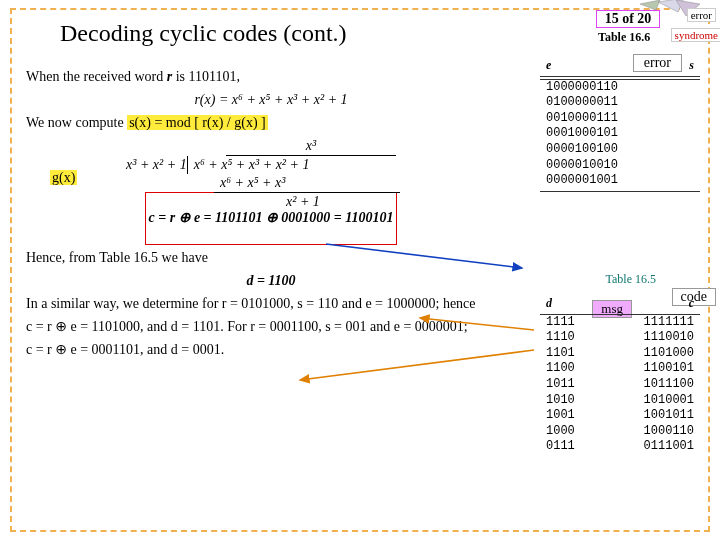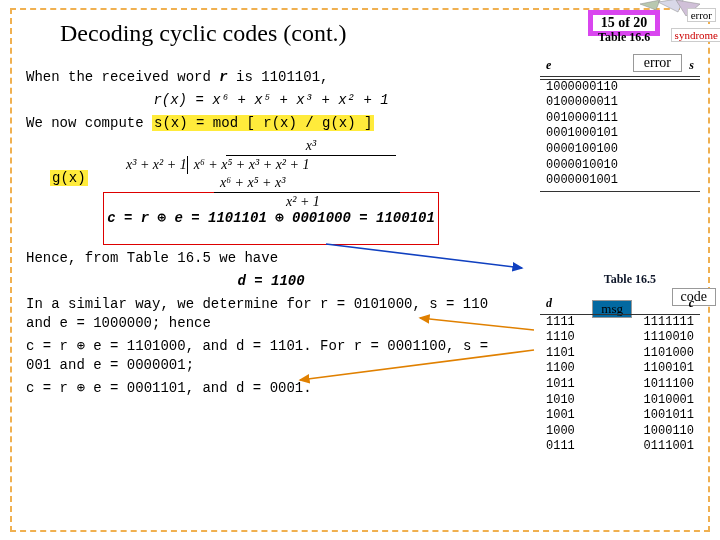--- a/index.html
+++ b/index.html
@@ -30,21 +30,21 @@
   }
   .pagebox {
     position: absolute;
     right: 60px;
     top: 10px;
     width: 62px;
     text-align: center;
     font-weight: bold;
     font-size: 14px;
     background: #fff;
-    border: 5px solid #d946ef;
+    border: 1px solid #d946ef;
   }
   .tablelabel {
     position: absolute;
     right: 32px;
     top: 30px;
     width: 90px;
     font-size: 12px;
     font-weight: bold;
   }
   .errtag {
@@ -81,32 +81,32 @@
     top: 288px;
     background: #fff;
     border: 1px solid #999;
     padding: 0 8px;
     font-size: 14px;
   }
   .msgbox {
     position: absolute;
     right: 88px;
     top: 300px;
-    background: #0369a1;
+    background: #f0abfc;
     border: 1px solid #999;
     padding: 0 8px;
     font-size: 13px;
   }
   .table166label {
     position: absolute;
     right: 64px;
     top: 272px;
     font-size: 12px;
-    font-weight: bold;
-    color: #0f172a;
+    font-weight: normal;
+    color: #0f766e;
   }
   
   .t166 {
     position: absolute;
     right: 20px;
     top: 58px;
     width: 160px;
     font-family: "Courier New", monospace;
     font-size: 12px;
     line-height: 1.3;
@@ -156,21 +156,21 @@
   }
   
   .body {
     position: absolute;
     left: 26px;
     top: 64px;
     width: 490px;
     font-size: 14px;
     line-height: 1.35;
   }
-  .body p { margin: 4px 0; font-family: Liberation Mono, monospace; }
+  .body p { margin: 4px 0; }
   .math-center {
     text-align: center;
     font-style: italic;
     font-family: "Times New Roman", serif;
     margin: 2px 0;
   }
   .hl-yellow {
     background: #ffeb3b;
     padding: 0 2px;
   }

